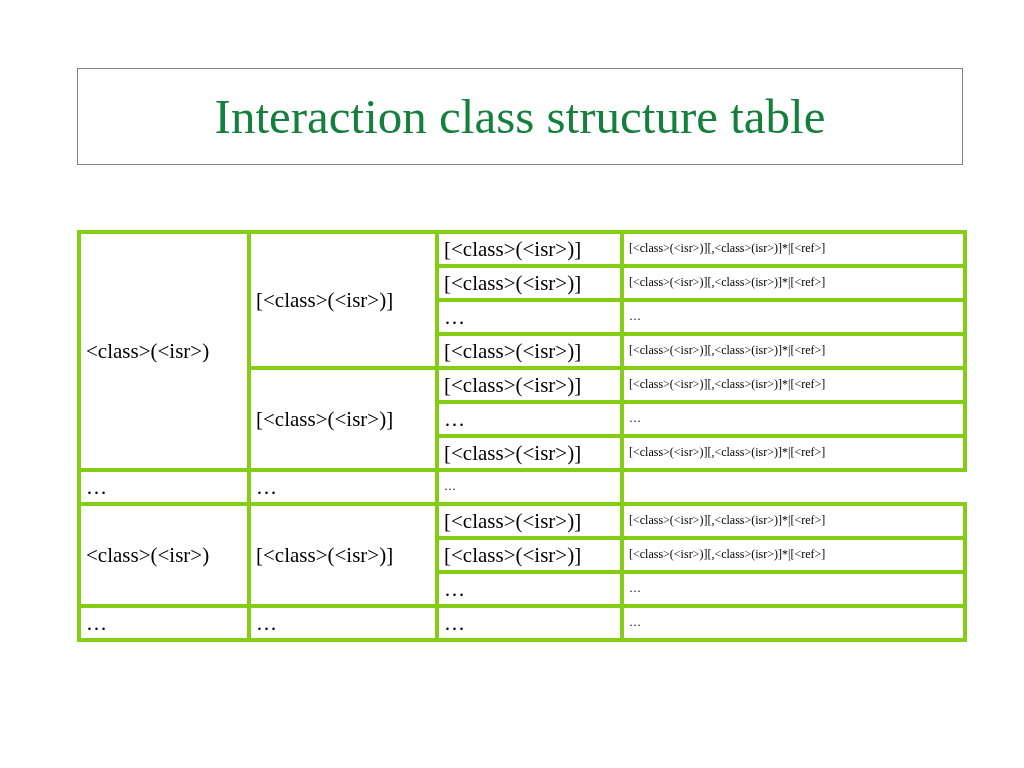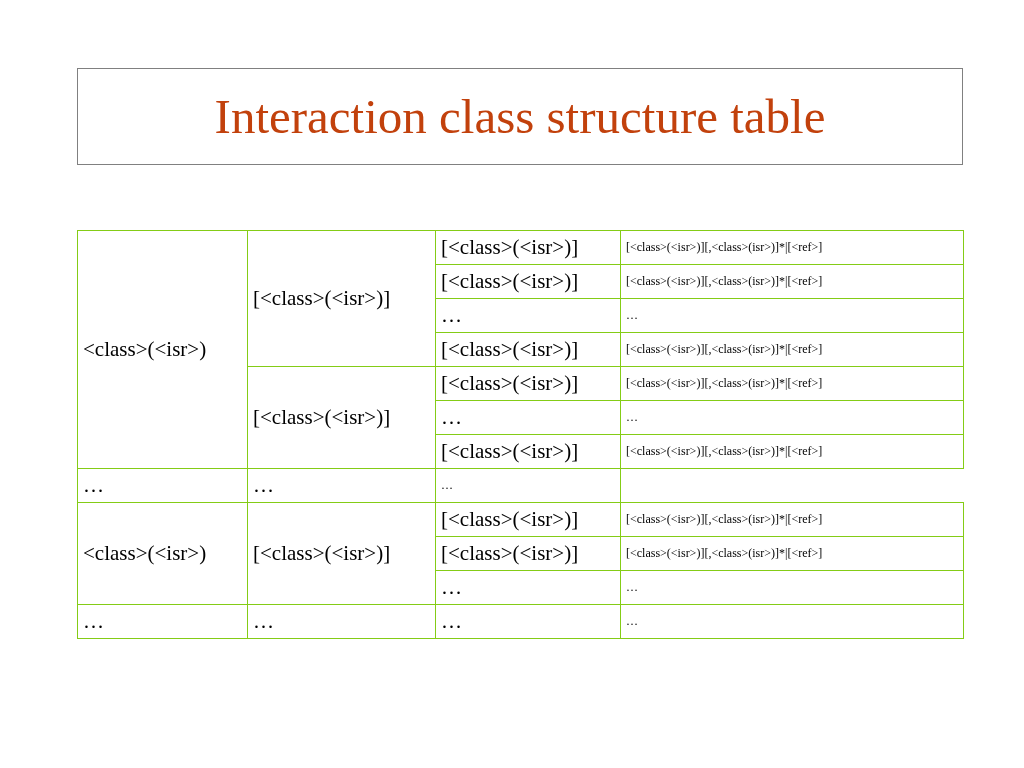--- a/index.html
+++ b/index.html
@@ -30,35 +30,35 @@
     justify-content: center;
     background: #ffffff;
   }
   #title-text {
     font-family: "Liberation Serif", "DejaVu Serif", serif;
     font-size: 49px;
     line-height: 1.05;
     font-weight: 400;
     letter-spacing: 0px;
     white-space: nowrap;
-    color: #c2410c;
+    color: #15803d;
   }
 
   
   #struct-table {
     position: absolute;
     left: 77px;
     top: 230px;
     width: 886px;
     border-collapse: collapse;
     table-layout: fixed;
     background: #ffffff;
   }
   #struct-table td {
-    border: 1px solid #84cc16;
+    border: 4px solid #84cc16;
     padding: 0 5px;
     vertical-align: middle;
     background: #ffffff;
     overflow: hidden;
   }
 
   
   .col-a { width: 170px; }
   .col-b { width: 188px; }
   .col-c { width: 185px; }

